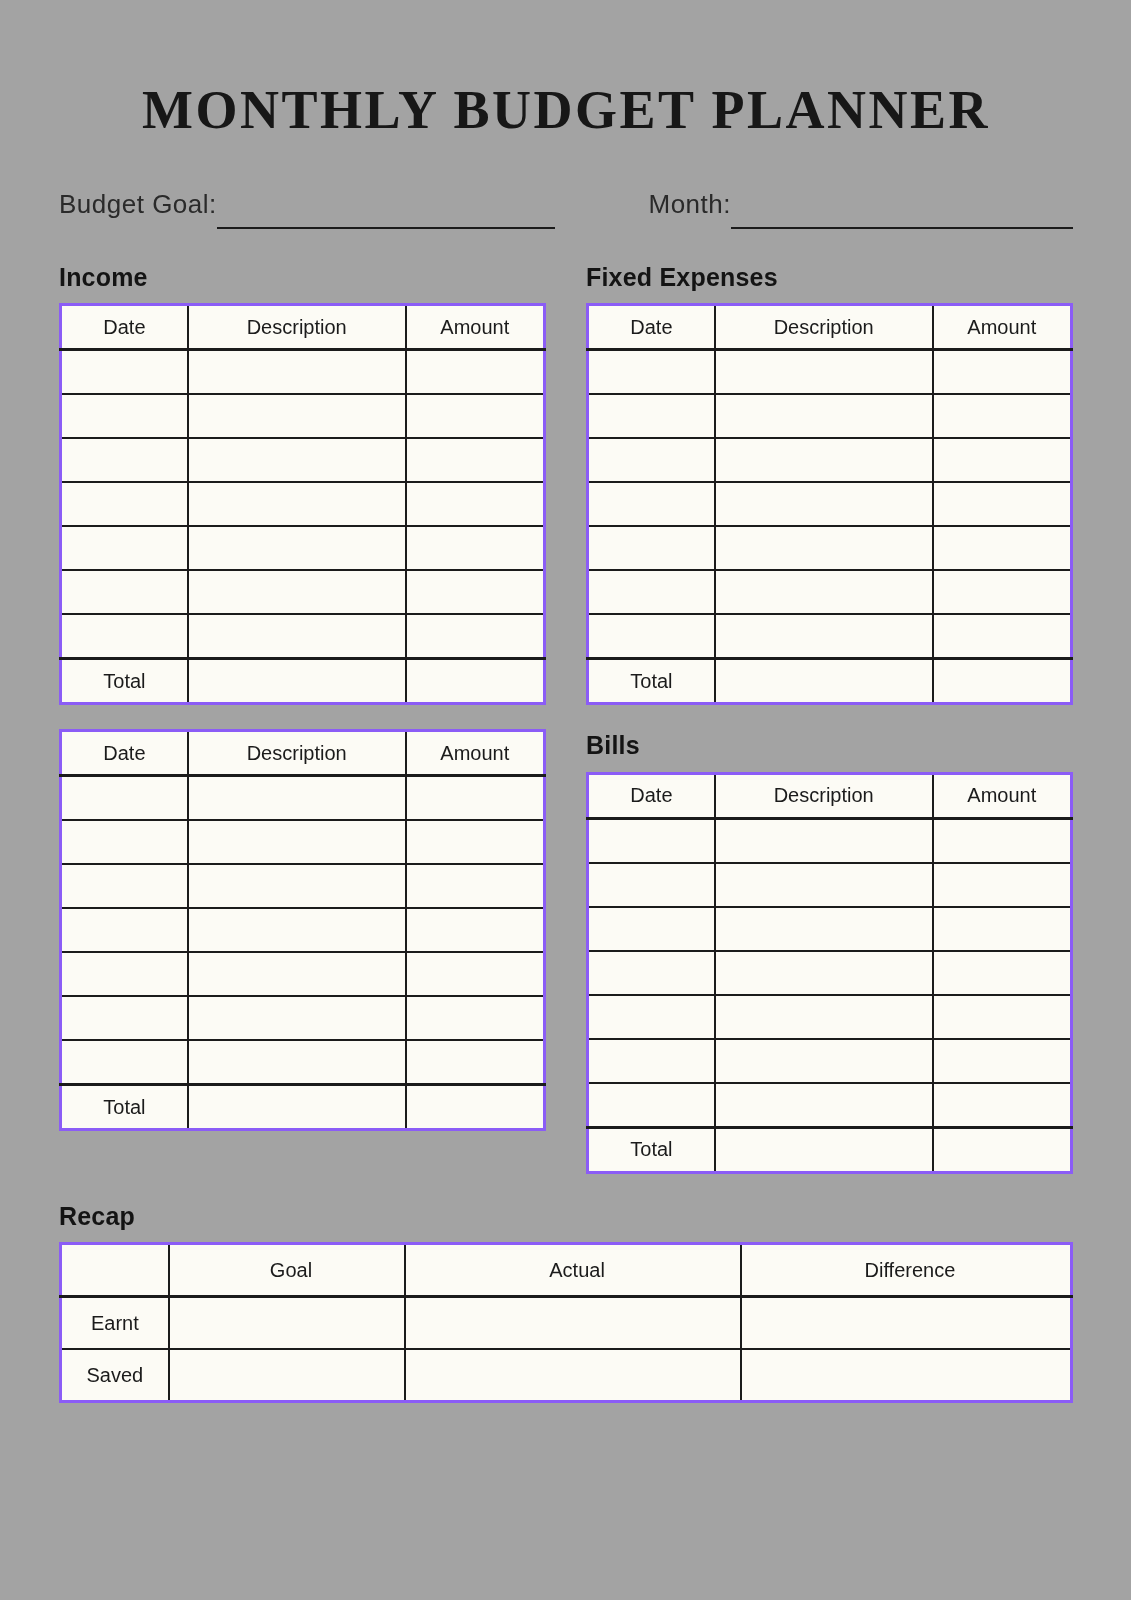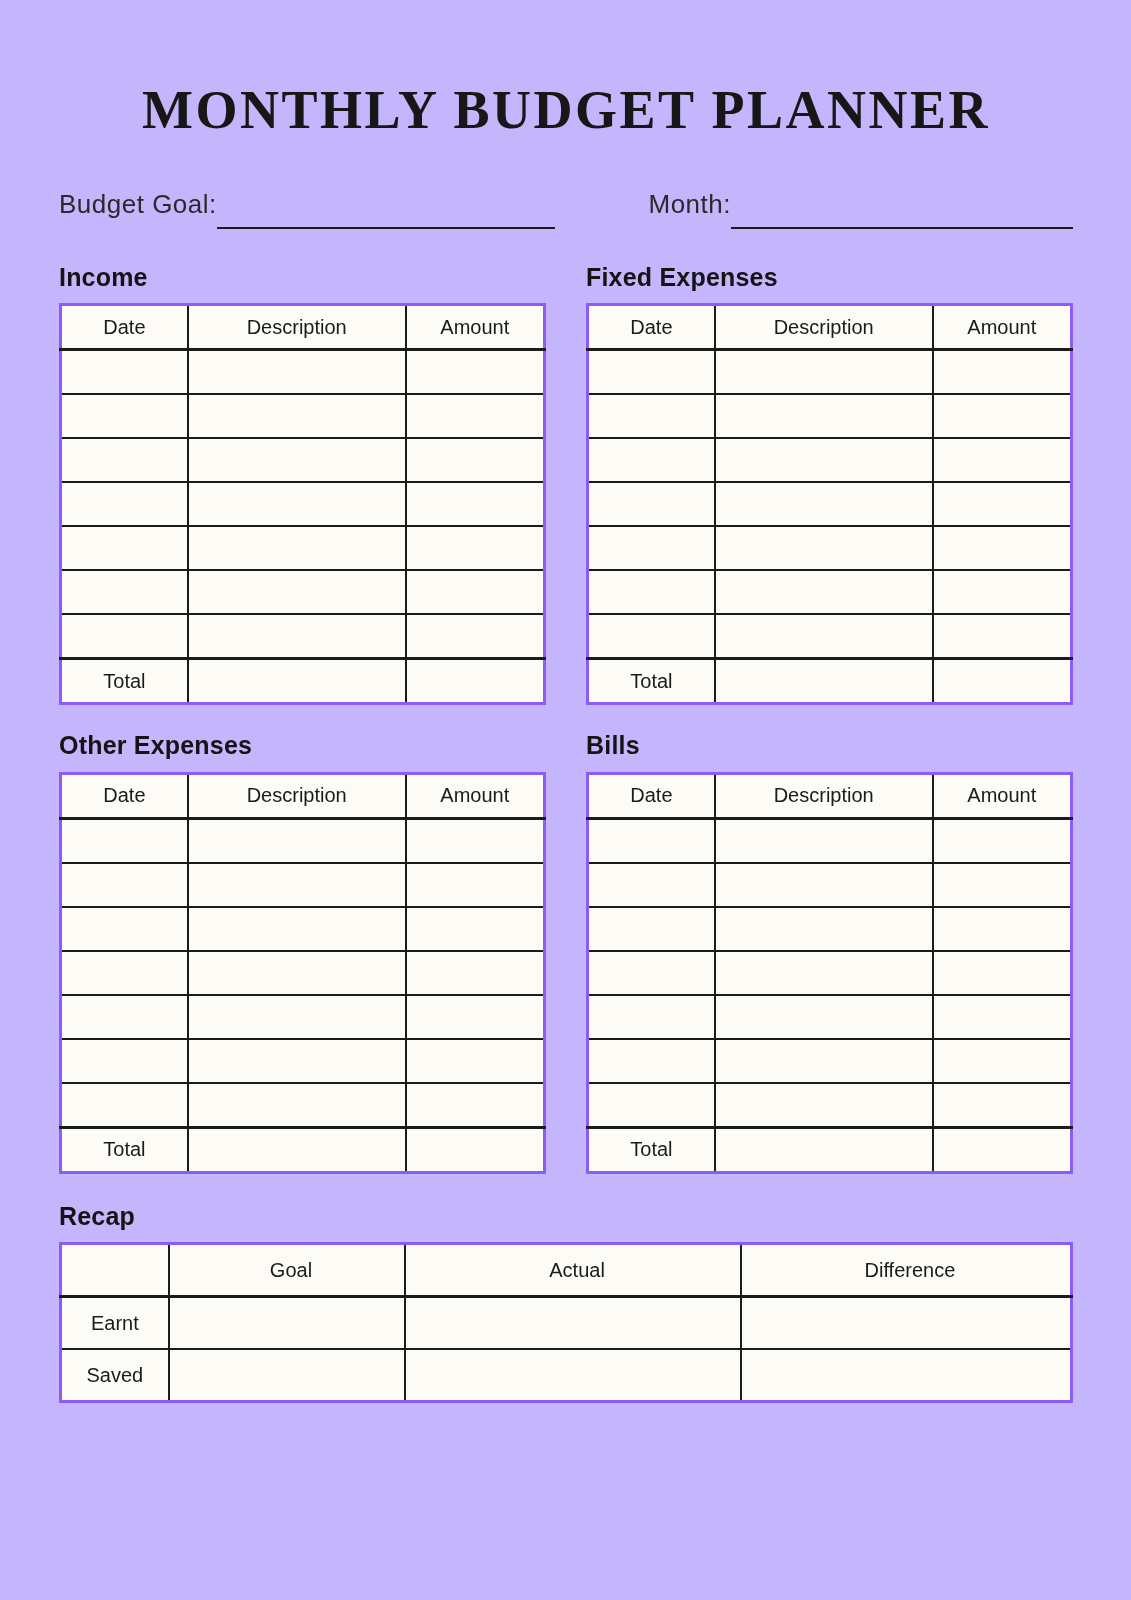--- a/index.html
+++ b/index.html
@@ -1,20 +1,20 @@
 <!DOCTYPE html>
 <html><head>
 <meta charset="utf-8">
 <style>
   html,body{margin:0;padding:0;background:#e8e6e0;}
   .page{
     position:relative;
     width:1131px;height:1600px;
     margin:0 auto;
-    background:#c4b5fd;
+    background:#a3a3a3;
     font-family:"Liberation Sans",sans-serif;
     color:#1b1b1b;
     box-sizing:border-box;
     padding:0 58px 0 59px;
     overflow:hidden;
   }
   .doc-title{
     margin:78px 0 0 0;
     text-align:center;
     font-family:"Liberation Serif","DejaVu Serif",serif;
@@ -241,21 +241,20 @@
           <tr>
             <td>Total</td>
             <td></td>
             <td></td>
           </tr>
         </tfoot>
       </table>
     </section>
 
     <section class="table-section">
-      <h2 class="section-heading">Other Expenses</h2>
       <table class="entry-table">
         <colgroup>
             <col class="c-date">
             <col class="c-desc">
             <col class="c-amount">
           </colgroup>
         <thead>
           <tr>
             <td>Date</td>
             <td>Description</td>

